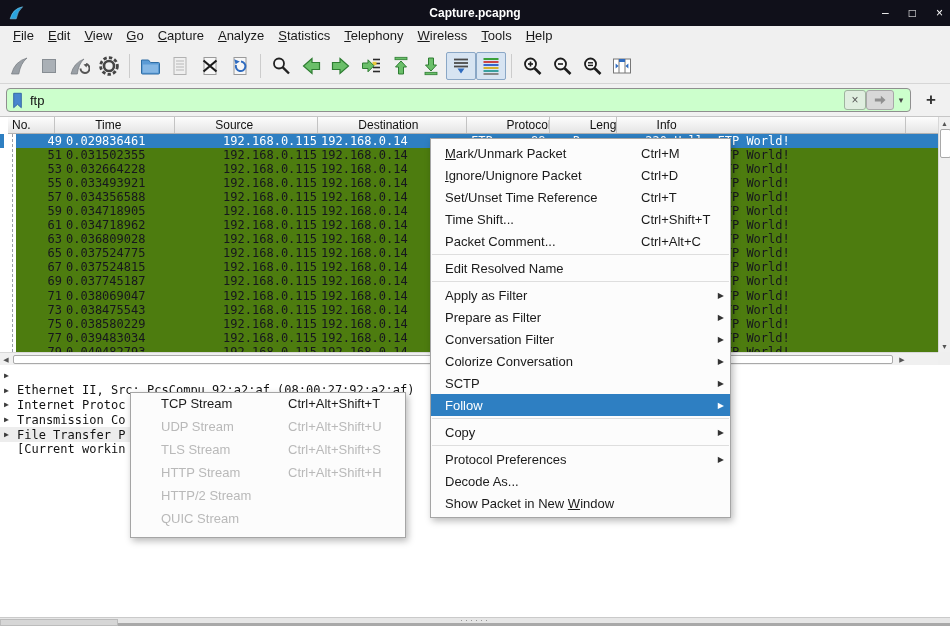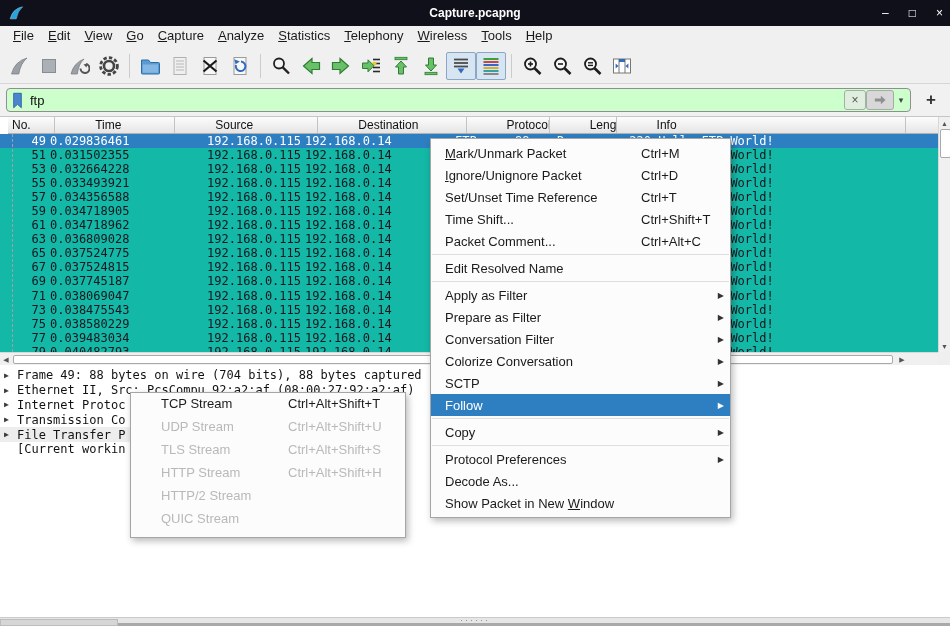--- a/index.html
+++ b/index.html
@@ -36,23 +36,23 @@
   .fapply{background:#d8d8d8;border:1px solid #a8a8a8;width:26px;}
   .fdrop{width:14px;font-size:9px;color:#444;}
   .fadd{margin-left:10px;font-size:17px;font-weight:bold;color:#333;width:20px;text-align:center;}
   
   .phead{left:8px;top:117px;width:938px;height:17px;background:linear-gradient(#fdfdfd,#e5e5e5);
     border-bottom:1px solid #b2b2b2;display:flex;font-size:12px;color:#111;box-sizing:border-box;gap:36px;}
   .hc{border-right:1px solid #c3c3c3;padding:1px 0 0 4px;overflow:hidden;white-space:nowrap;box-sizing:border-box;}
   .h-no{width:62px;}.h-time{width:112px;}.h-src{width:143px;}.h-dst{width:150px;}
   .h-proto{width:62px;}.h-len{width:40px;}.h-info{width:341px;}.h-x{flex:1;border-right:none;}
   .plist{left:0;top:134px;width:938px;height:218px;overflow:hidden;background:#fff;}
-  .prow{height:14.05px;display:flex;font:12px "DejaVu Sans Mono",monospace;color:#16161e;flex-direction:column;}
+  .prow{height:14.05px;display:flex;font:12px "DejaVu Sans Mono",monospace;color:#16161e;}
   .gut{width:16px;background:#fff;}
-  .rcells{flex:1;display:flex;background:#14b8a6;overflow:hidden;white-space:nowrap;}
+  .rcells{flex:1;display:flex;background:#4d7c0f;overflow:hidden;white-space:nowrap;}
   .prow.sel .rcells{background:#2e7fc2;color:#fff;}
   .prow.sel .gut{box-shadow:inset 4px 0 0 #2e7fc2;}
   .cn{width:46px;text-align:right;}.ct{width:112px;padding-left:4px;box-sizing:border-box;}
   .cs{width:143px;padding-left:4px;box-sizing:border-box;text-align:right;}.cd{width:150px;padding-left:4px;box-sizing:border-box;}
   .cp{width:62px;padding-left:4px;box-sizing:border-box;}.cl{width:40px;padding-left:2px;box-sizing:border-box;}
   .ci{width:341px;padding-left:4px;box-sizing:border-box;overflow:hidden;}.cx{flex:1;}
   .relline{left:12px;top:134px;height:218px;width:0;border-left:1px dashed #9aa0aa;z-index:2;}
   
   .vscroll{left:938px;top:117px;width:12px;height:235px;background:#f0f0f0;border-left:1px solid #d8d8d8;box-sizing:border-box;}
   .sbtn{height:12px;display:flex;align-items:center;justify-content:center;font-size:7px;color:#555;}
@@ -527,21 +527,20 @@
 <div class="abs hscroll">
   <span class="harrow" style="left:0;">◀</span>
   <span class="hthumb"></span>
   <span class="harrow" style="left:896px;">▶</span>
 </div>
 <div class="abs corner"></div>
 
 <div class="abs details">
   <div class="dline">
       <span class="dexp">▶</span>
-      <span>Frame 49: 88 bytes on wire (704 bits), 88 bytes captured</span>
     </div>
   <div class="dline">
       <span class="dexp">▶</span>
       <span>Ethernet II, Src: PcsCompu_92:a2:af (08:00:27:92:a2:af)</span>
     </div>
   <div class="dline">
       <span class="dexp">▶</span>
       <span>Internet Protoc</span>
     </div>
   <div class="dline">

